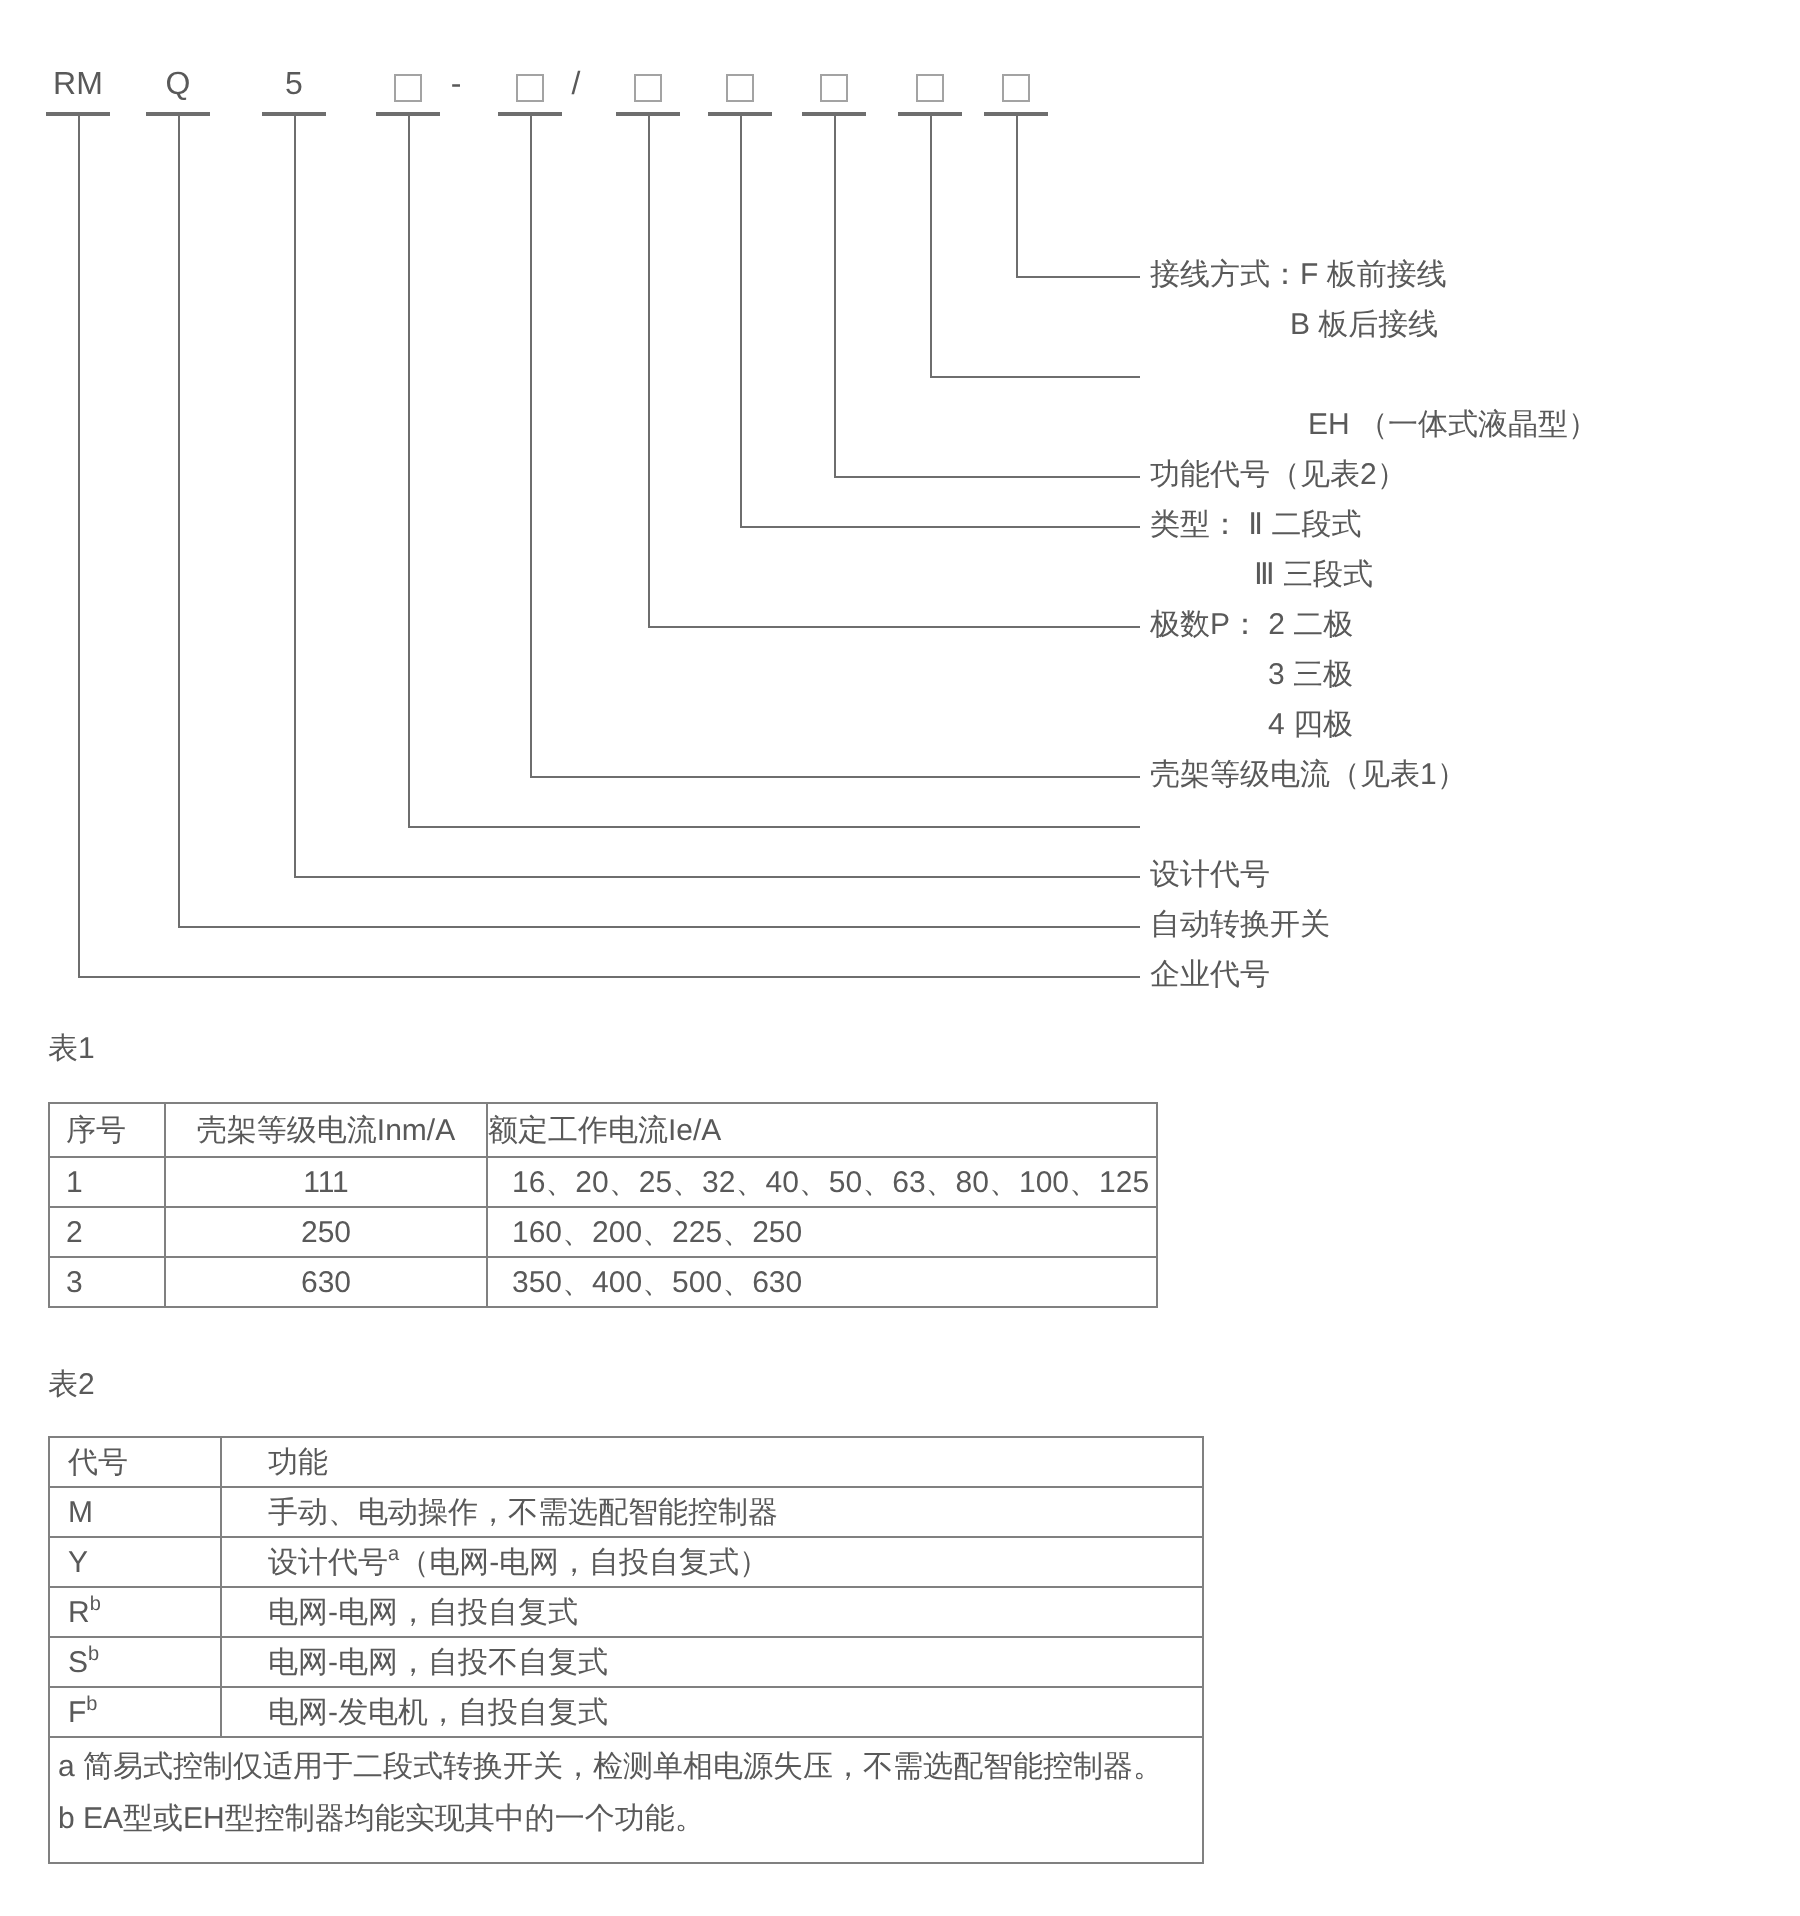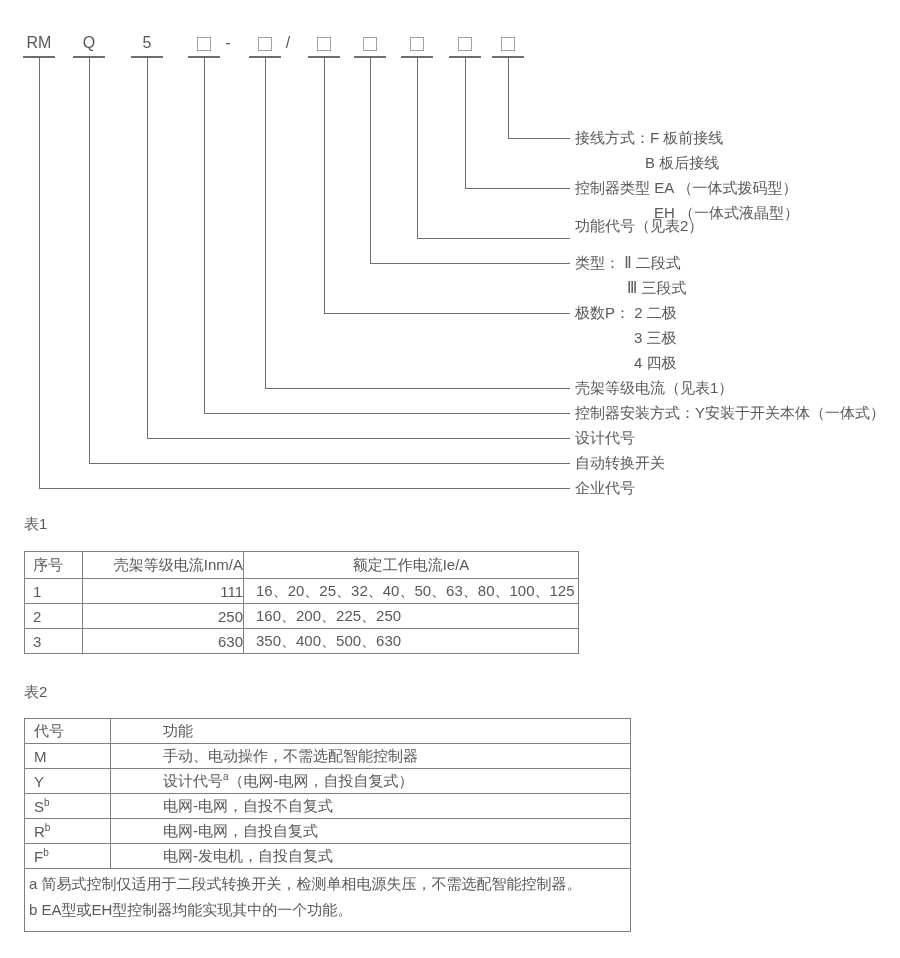--- a/index.html
+++ b/index.html
@@ -18,28 +18,28 @@
   
   .caption{position:absolute;left:24px;font-size:15px;color:#595959;}
   table.tbl{position:absolute;left:24px;border-collapse:collapse;table-layout:fixed;
     font-size:15px;color:#595959;background:#ffffff;}
   table.tbl td, table.tbl th{border:1px solid #808080;font-weight:normal;text-align:left;
     padding:0;vertical-align:middle;white-space:nowrap;overflow:hidden;}
   .tbl1{top:551px;width:543px;}
   .tbl1 th{height:26px;margin-left:28px;}
   .tbl1 td{height:24px;}
   .tbl1 .c1{width:49px;padding-left:8px;}
-  .tbl1 .c2{width:160px;text-align:right;}
+  .tbl1 .c2{width:160px;text-align:center;}
   .tbl1 .c3{width:334px;padding-left:12px;}
-  .tbl1 th.c3{text-align:center;padding-left:0;}
+  .tbl1 th.c3{text-align:left;padding-left:0;}
   .tbl2{top:718px;width:543px;}
   .tbl2 th{height:24px;}
   .tbl2 td{height:24px;}
   .tbl2 .k1{width:76px;padding-left:9px;}
-  .tbl2 .k2{width:467px;padding-left:52px;}
+  .tbl2 .k2{width:467px;padding-left:23px;}
   .tbl2 .foot{height:50px;padding:2px 4px 8px 4px;line-height:26px;vertical-align:middle;white-space:normal;}
   sup{font-size:10px;line-height:0;vertical-align:super;}
 </style>
 </head>
 <body>
 
 <div class="page">
 
   <div class="diagram">
 
@@ -83,30 +83,28 @@
     <i class="hl" style="left:204px;top:413px;width:366px"></i>
     <i class="vl" style="left:147px;height:381px"></i>
     <i class="hl" style="left:147px;top:438px;width:423px"></i>
     <i class="vl" style="left:89px;height:406px"></i>
     <i class="hl" style="left:89px;top:463px;width:481px"></i>
     <i class="vl" style="left:39px;height:431px"></i>
     <i class="hl" style="left:39px;top:488px;width:531px"></i>
 
     <div class="dlabel" style="left:575px;top:128px">接线方式：F 板前接线</div>
     <div class="dlabel" style="left:645px;top:153px">B 板后接线</div>
-    <div class="dlabel" style="left:575px;top:178px">控制器类型 EA （一体式拨码型）</div>
     <div class="dlabel" style="left:654px;top:203px">EH （一体式液晶型）</div>
-    <div class="dlabel" style="left:575px;top:216px">功能代号（见表2）</div>
+    <div class="dlabel" style="left:575px;top:228px">功能代号（见表2）</div>
     <div class="dlabel" style="left:575px;top:253px">类型： Ⅱ 二段式</div>
     <div class="dlabel" style="left:627px;top:278px">Ⅲ 三段式</div>
     <div class="dlabel" style="left:575px;top:303px">极数P： 2 二极</div>
     <div class="dlabel" style="left:634px;top:328px">3 三极</div>
     <div class="dlabel" style="left:634px;top:353px">4 四极</div>
     <div class="dlabel" style="left:575px;top:378px">壳架等级电流（见表1）</div>
-    <div class="dlabel" style="left:575px;top:403px">控制器安装方式：Y安装于开关本体（一体式）</div>
     <div class="dlabel" style="left:575px;top:428px">设计代号</div>
     <div class="dlabel" style="left:575px;top:453px">自动转换开关</div>
     <div class="dlabel" style="left:575px;top:478px">企业代号</div>
   </div>
 
   <div class="caption" style="top:515px">表1</div>
   <table class="tbl tbl1">
     <tbody>
         <tr>
       <th class="c1">序号</th>
@@ -140,26 +138,26 @@
     </tr>
     <tr>
       <td class="k1"><span>M</span><sup></sup></td>
       <td class="k2"><span>手动、电动操作，不需选配智能控制器</span><sup></sup><span></span></td>
     </tr>
     <tr>
       <td class="k1"><span>Y</span><sup></sup></td>
       <td class="k2"><span>设计代号</span><sup>a</sup><span>（电网-电网，自投自复式）</span></td>
     </tr>
     <tr>
+      <td class="k1"><span>R</span><sup>b</sup></td>
+      <td class="k2"><span>电网-电网，自投自复式</span><sup></sup><span></span></td>
+    </tr>
+    <tr>
       <td class="k1"><span>S</span><sup>b</sup></td>
       <td class="k2"><span>电网-电网，自投不自复式</span><sup></sup><span></span></td>
-    </tr>
-    <tr>
-      <td class="k1"><span>R</span><sup>b</sup></td>
-      <td class="k2"><span>电网-电网，自投自复式</span><sup></sup><span></span></td>
     </tr>
     <tr>
       <td class="k1"><span>F</span><sup>b</sup></td>
       <td class="k2"><span>电网-发电机，自投自复式</span><sup></sup><span></span></td>
     </tr>
     <tr>
       <td class="foot" colspan="2">
         <div>a 简易式控制仅适用于二段式转换开关，检测单相电源失压，不需选配智能控制器。</div>
         <div>b EA型或EH型控制器均能实现其中的一个功能。</div>
       </td>

